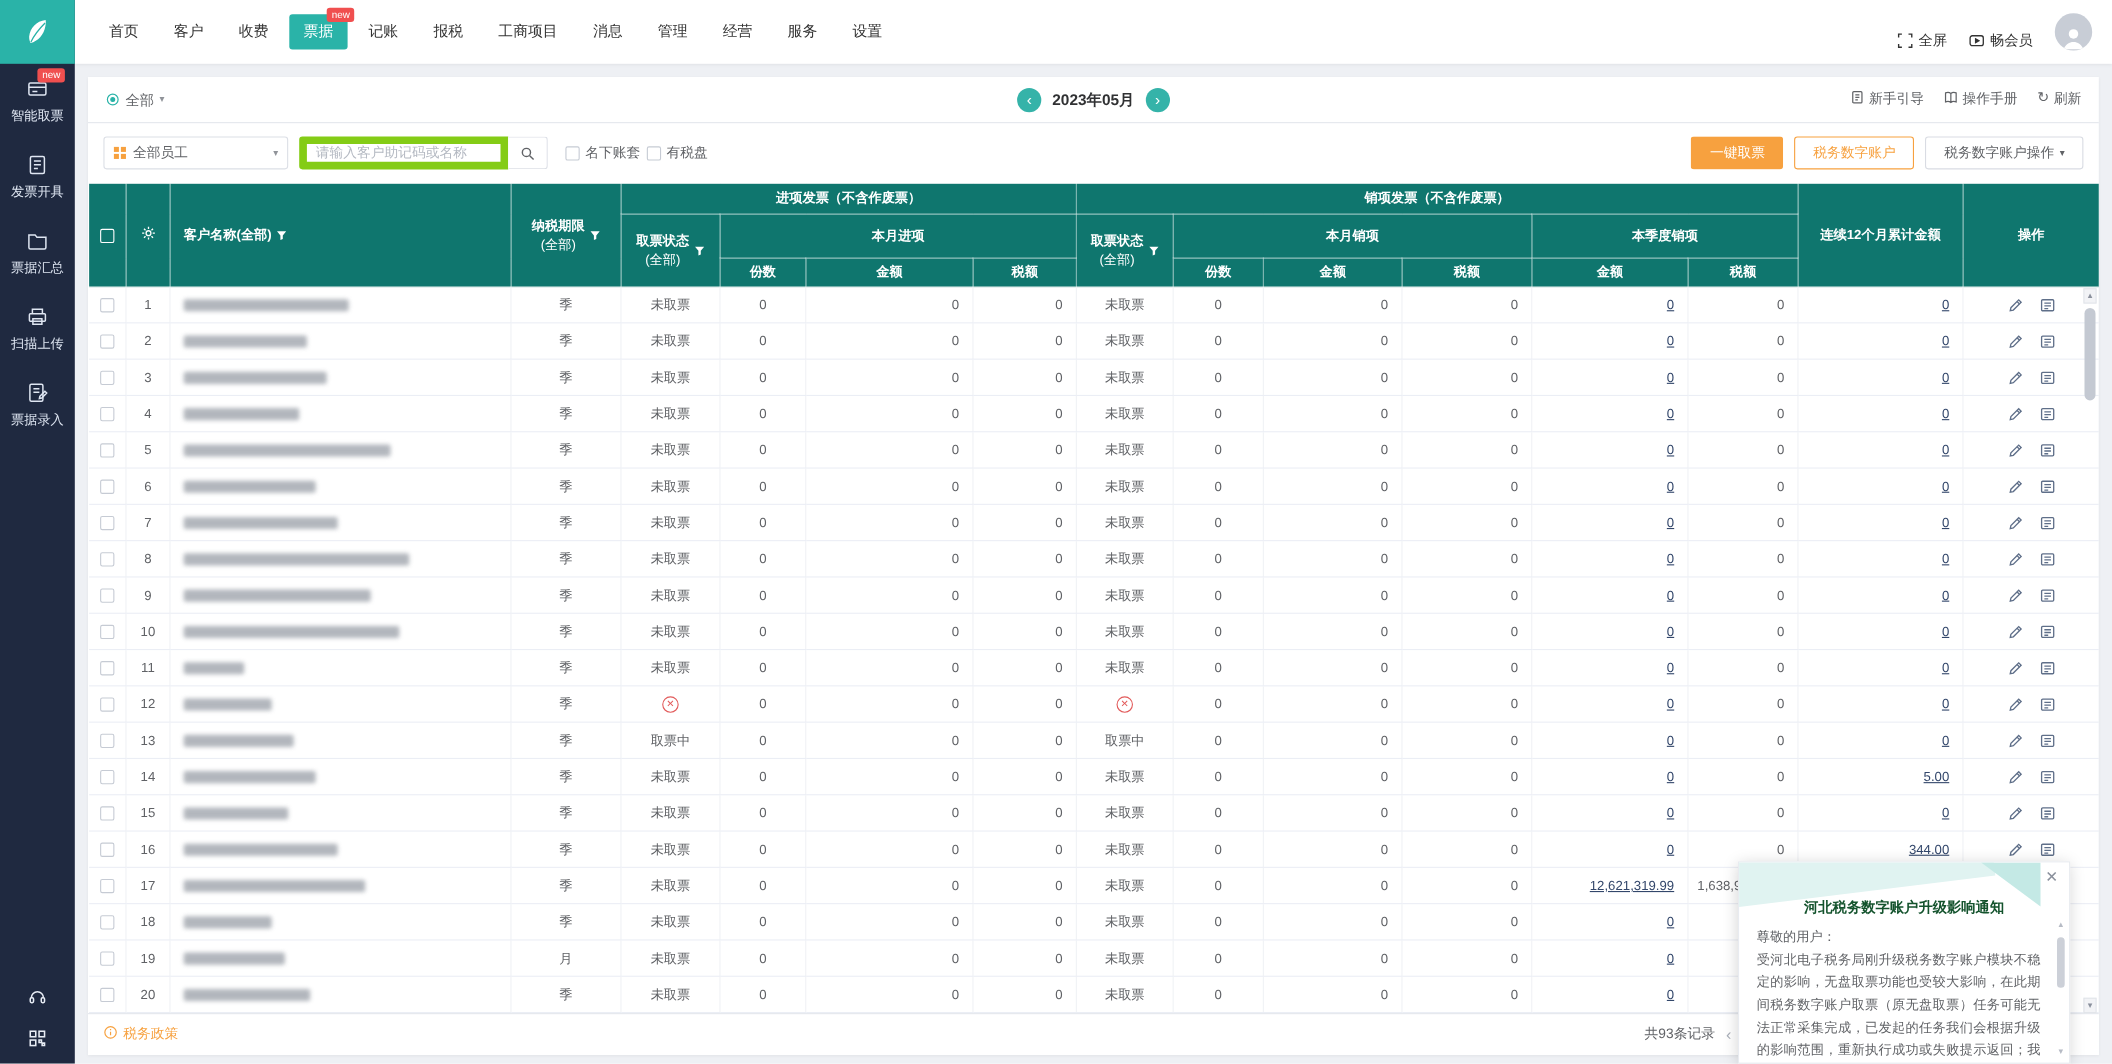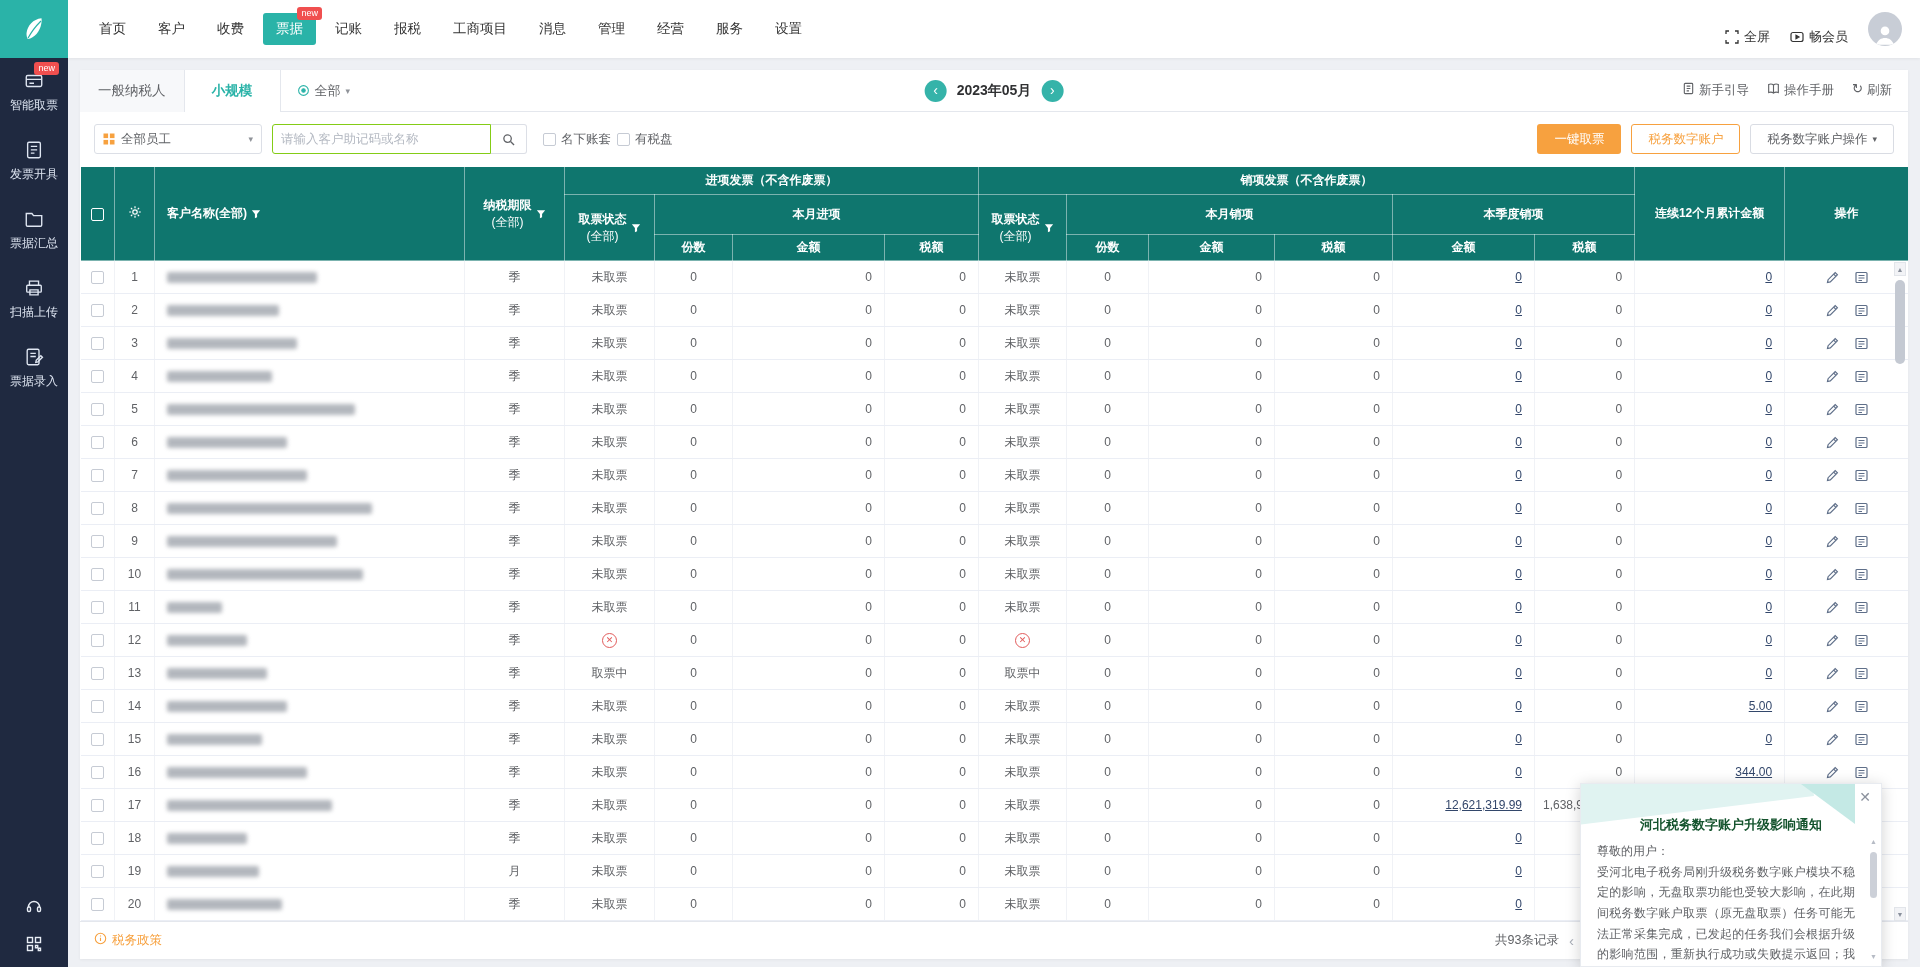--- a/index.html
+++ b/index.html
@@ -45,21 +45,21 @@
 .tab-links{margin-left:auto;display:flex;align-items:center;gap:18px;padding-right:16px}
 .help-link{display:flex;gap:4px;font-size:12.5px;color:#606266;cursor:pointer}
 .help-link svg{width:13px;height:13px}
 .ref{font-size:13px;line-height:1}
 
 .filter-row{display:flex;align-items:center;padding:12px 14px;gap:10px;flex-shrink:0}
 .select{width:168px;height:30px;border:1px solid #dcdfe6;border-radius:3px;display:flex;align-items:center;padding:0 8px;gap:6px;cursor:pointer;font-size:12.5px;color:#606266}
 .select .sp{flex:1}
 .grid-ico{display:flex}.grid-ico svg{width:12px;height:12px}
 .search-wrap{display:flex}
-.search-input{width:219px;height:30px;border:1px solid #84cc16;border-radius:3px 0 0 3px;padding:0 8px;font-size:12.5px;color:#606266;outline:none;font-family:Liberation Sans, sans-serif}
+.search-input{width:190px;height:30px;border:7px solid #84cc16;border-radius:3px 0 0 3px;padding:0 8px;font-size:12.5px;color:#606266;outline:none;font-family:Liberation Sans, sans-serif}
 .search-input::placeholder{color:#b4b9c2}
 .search-btn{width:36px;height:30px;border:1px solid #dcdfe6;border-left:none;border-radius:0 3px 3px 0;background:#fff;display:flex;align-items:center;justify-content:center;cursor:pointer;color:#606266}
 .search-btn svg{width:13px;height:13px}
 .chk{display:flex;align-items:center;gap:5px;font-size:12.5px;color:#606266;cursor:pointer;margin-left:6px}
 .box{width:13px;height:13px;border:1px solid #c6cbd4;border-radius:2px;background:#fff}
 .fr-right{margin-left:auto;display:flex;align-items:center;gap:10px}
 .btn{height:30px;border-radius:3px;font-size:12.5px;padding:0 16px;cursor:pointer;border:1px solid transparent;display:flex;align-items:center;gap:5px;font-family:inherit}
 .btn.solid-orange{background:#f7a13f;color:#fff}
 .btn.outline-orange{background:#fff;border-color:#f7a13f;color:#f7a13f}
 .btn.outline-gray{background:#fff;border-color:#d9dce3;color:#606266}
@@ -228,24 +228,20 @@
               <circle cx="10" cy="7.4" r="3.6" fill="#fff"></circle>
               <path d="M2.5 19c1.6-4 4.3-5.6 7.5-5.6s5.9 1.6 7.5 5.6z" fill="#fff"></path>
             </svg>
         </span>
       </div>
     </header>
 
     <section class="content">
 
       <div class="tabs-row">
-        <div class="tabs" style="display:flex">
-            <div class="tab">一般纳税人</div>
-            <div class="tab active">小规模</div>
-          </div>
         <div class="scope">
           <svg viewBox="0 0 12 12" fill="none" stroke="currentColor">
               <circle cx="6" cy="6" r="4.5"></circle>
               <circle cx="6" cy="6" r="1.6" fill="currentColor"></circle>
             </svg>
           <span>全部</span>
           <span class="caret">▾</span>
         </div>
         <div class="period">
           <button class="pbtn">‹</button>

